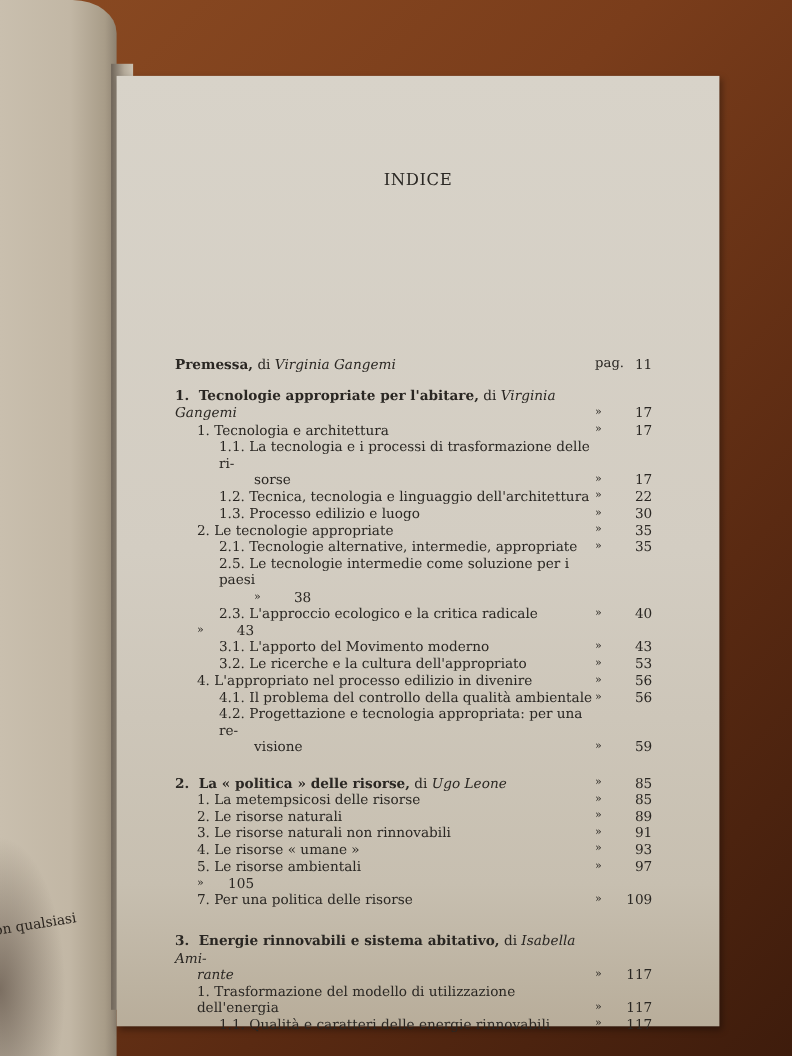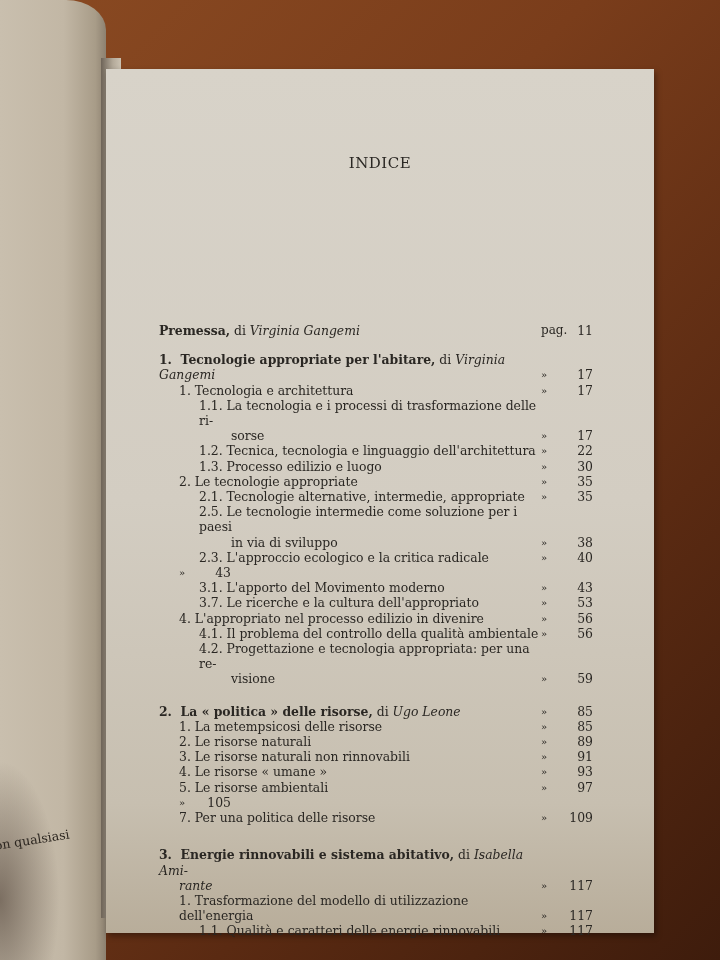--- a/index.html
+++ b/index.html
@@ -126,21 +126,20 @@
         <span class="ref">
           <span class="mark">»</span>
           <span class="num">35</span>
         </span>
       </div>
     <div class="row l2">
         <span class="text"><span>2.5.</span> <span>Le tecnologie intermedie come soluzione per i paesi</span></span>
         <span class="ref"></span>
       </div>
     <div class="row cont2">
-        <span class="text">in via di sviluppo</span>
         <span class="ref">
           <span class="mark">»</span>
           <span class="num">38</span>
         </span>
       </div>
     <div class="row l2">
         <span class="text"><span>2.3.</span> <span>L'approccio ecologico e la critica radicale</span></span>
         <span class="ref">
           <span class="mark">»</span>
           <span class="num">40</span>
@@ -153,21 +152,21 @@
         </span>
       </div>
     <div class="row l2">
         <span class="text"><span>3.1.</span> <span>L'apporto del Movimento moderno</span></span>
         <span class="ref">
           <span class="mark">»</span>
           <span class="num">43</span>
         </span>
       </div>
     <div class="row l2">
-        <span class="text"><span>3.7.</span> <span>Le ricerche e la cultura dell'appropriato</span></span>
+        <span class="text"><span>3.2.</span> <span>Le ricerche e la cultura dell'appropriato</span></span>
         <span class="ref">
           <span class="mark">»</span>
           <span class="num">53</span>
         </span>
       </div>
     <div class="row l1">
         <span class="text"><span>4.</span> <span>L'appropriato nel processo edilizio in divenire</span></span>
         <span class="ref">
           <span class="mark">»</span>
           <span class="num">56</span>

